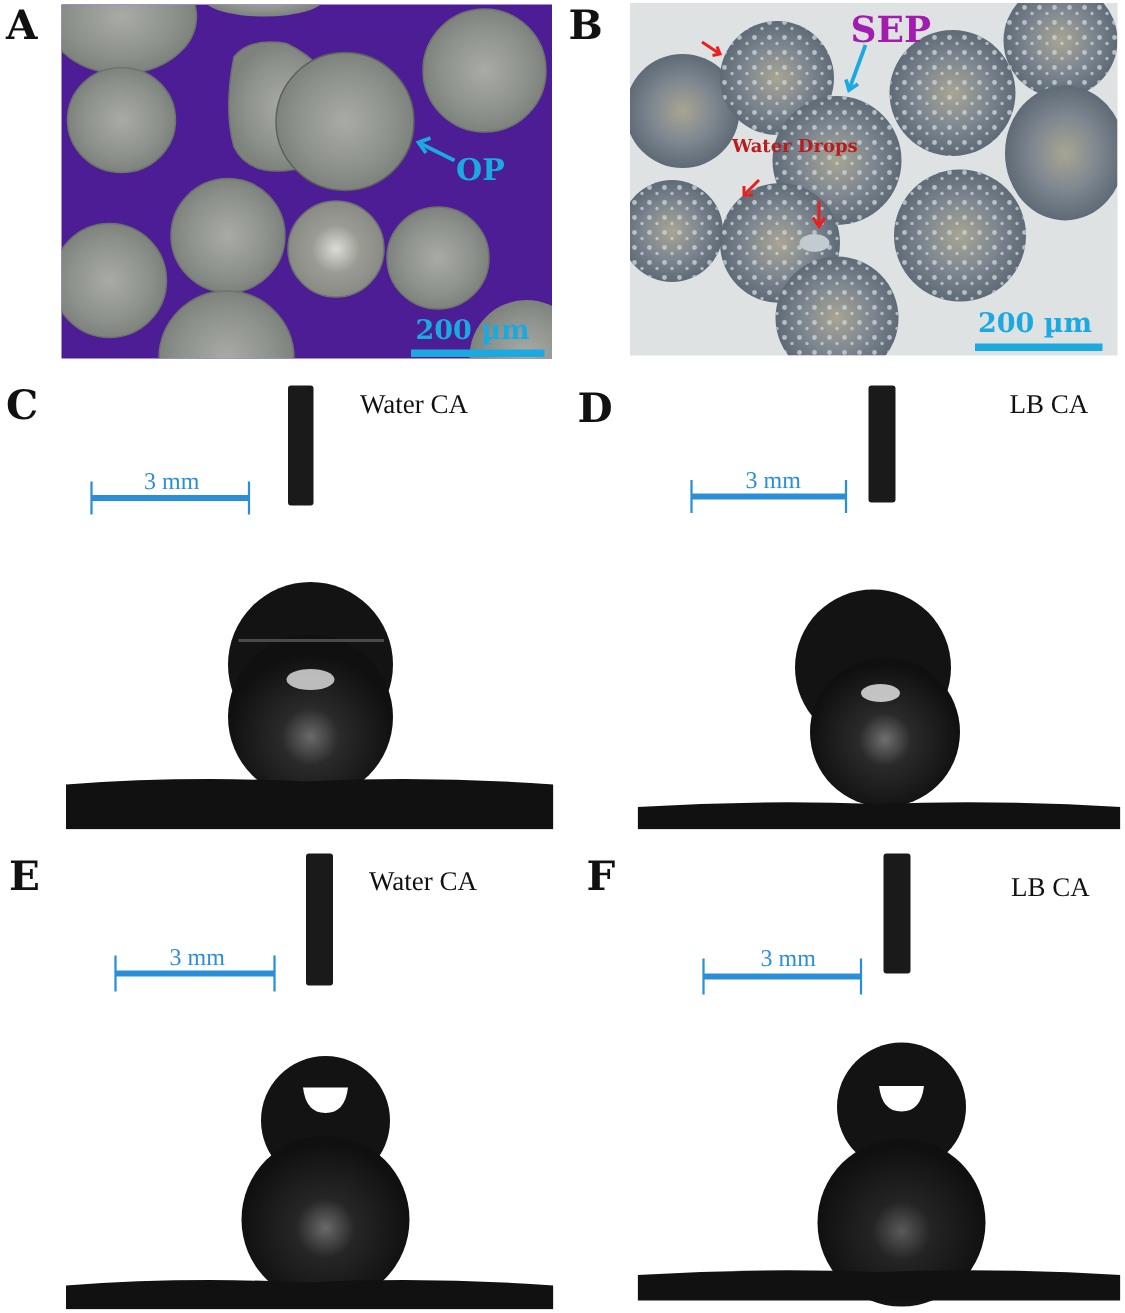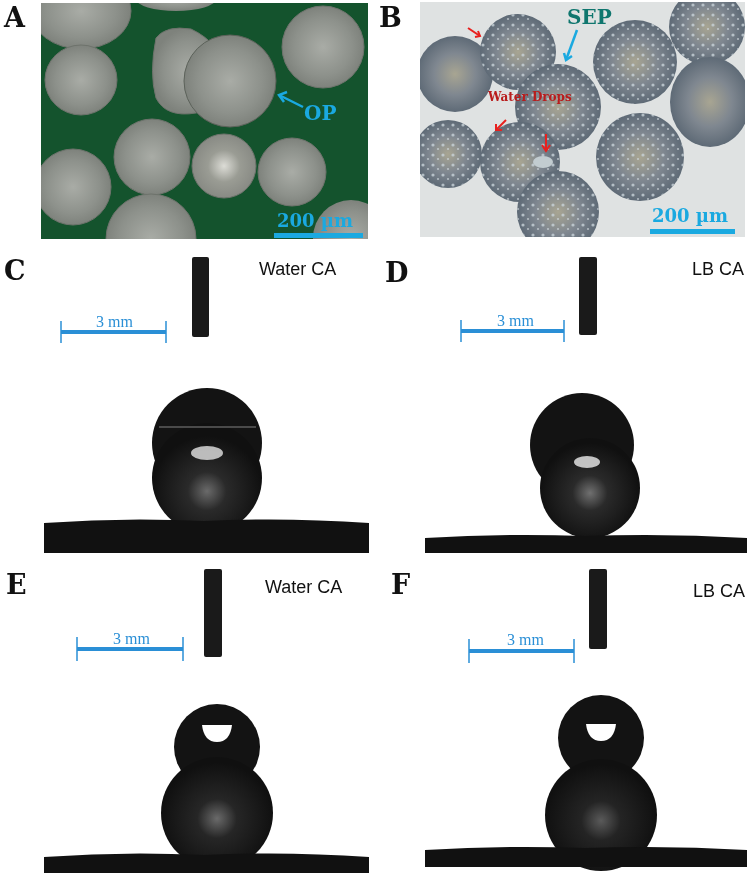--- a/index.html
+++ b/index.html
@@ -2,30 +2,30 @@
 <html><head>
 <meta charset="utf-8">
 <style>
   * { box-sizing: border-box; margin: 0; padding: 0; }
   body { width: 750px; height: 875px; background: #ffffff; position: relative; overflow: hidden; font-family: "DejaVu Serif", serif; }
   .panel { position: absolute; }
   .panel-letter { position: absolute; font-family: "DejaVu Serif", serif; font-weight: bold; font-size: 27px; color: #111; }
   .micro { position: absolute; overflow: hidden; }
   .micro svg, .ca svg { display: block; }
   .ca { position: absolute; overflow: hidden; background: #fff; }
-  .ca-label { position: absolute; font-family: Liberation Sans, sans-serif; font-size: 18px; color: #111; white-space: nowrap; margin-left: 19px; }
+  .ca-label { position: absolute; font-family: Liberation Serif, serif; font-size: 18px; color: #111; white-space: nowrap; }
   .scale-text { position: absolute; font-family: Liberation Serif, serif; font-size: 16px; color: #2a8fd6; white-space: nowrap; }
   .micro-label { position: absolute; font-family: "DejaVu Serif", serif; font-weight: bold; white-space: nowrap; }
 </style>
 </head>
 <body>
 
 <div class="panel" style="left:0;top:0;width:375px;height:245px;">
   <div class="panel-letter" style="left:4px;top:2px;">A</div>
-  <div class="micro" style="left:41px;top:3px;width:327px;height:236px;background:#14532d;">
+  <div class="micro" style="left:41px;top:3px;width:327px;height:236px;background:#4c1d95;">
     <svg width="327" height="236">
       <defs>
         <radialGradient id="gA" cx="50%" cy="50%" r="50%">
           <stop offset="0%" stop-color="#a9aca6"></stop>
           <stop offset="70%" stop-color="#8d918b"></stop>
           <stop offset="100%" stop-color="#7e827c"></stop>
         </radialGradient>
         <radialGradient id="gA2" cx="50%" cy="50%" r="50%">
           <stop offset="0%" stop-color="#dcdcd6"></stop>
           <stop offset="50%" stop-color="#9a9c94"></stop>
@@ -94,21 +94,21 @@
       <line x1="48" y1="26" x2="60" y2="34" stroke="#e8201e" stroke-width="2"></line>
       <polyline points="55,35 60,34 58,29" fill="none" stroke="#e8201e" stroke-width="2"></polyline>
       <line x1="86" y1="118" x2="76" y2="128" stroke="#e8201e" stroke-width="2"></line>
       <polyline points="76,122 76,128 82,128" fill="none" stroke="#e8201e" stroke-width="2"></polyline>
       <line x1="126" y1="132" x2="126" y2="148" stroke="#e8201e" stroke-width="2"></line>
       <polyline points="122,143 126,149 130,143" fill="none" stroke="#e8201e" stroke-width="2"></polyline>
       <line x1="157" y1="28" x2="146" y2="58" stroke="#1aa9e0" stroke-width="2.5"></line>
       <polyline points="144,51 146,58 152,54" fill="none" stroke="#1aa9e0" stroke-width="2.5"></polyline>
       <rect x="230" y="227" width="85" height="5" fill="#1aa9e0"></rect>
     </svg>
-    <div class="micro-label" style="left:147px;top:3px;font-size:20px;color:#0f766e;">SEP</div>
+    <div class="micro-label" style="left:147px;top:3px;font-size:24px;color:#a21caf;">SEP</div>
     <div class="micro-label" style="left:68px;top:88px;font-size:12px;color:#b91c1c;">Water Drops</div>
     <div class="micro-label" style="left:232px;top:203px;font-size:18px;color:#1aa9e0;">200 µm</div>
   </div>
 </div>
 
 <div class="panel" style="left:0;top:245px;width:375px;height:310px;">
   <div class="panel-letter" style="left:4px;top:10px;">C</div>
   <div class="ca" style="left:44px;top:10px;width:325px;height:298px;">
     <svg width="325" height="298">
       <defs>

